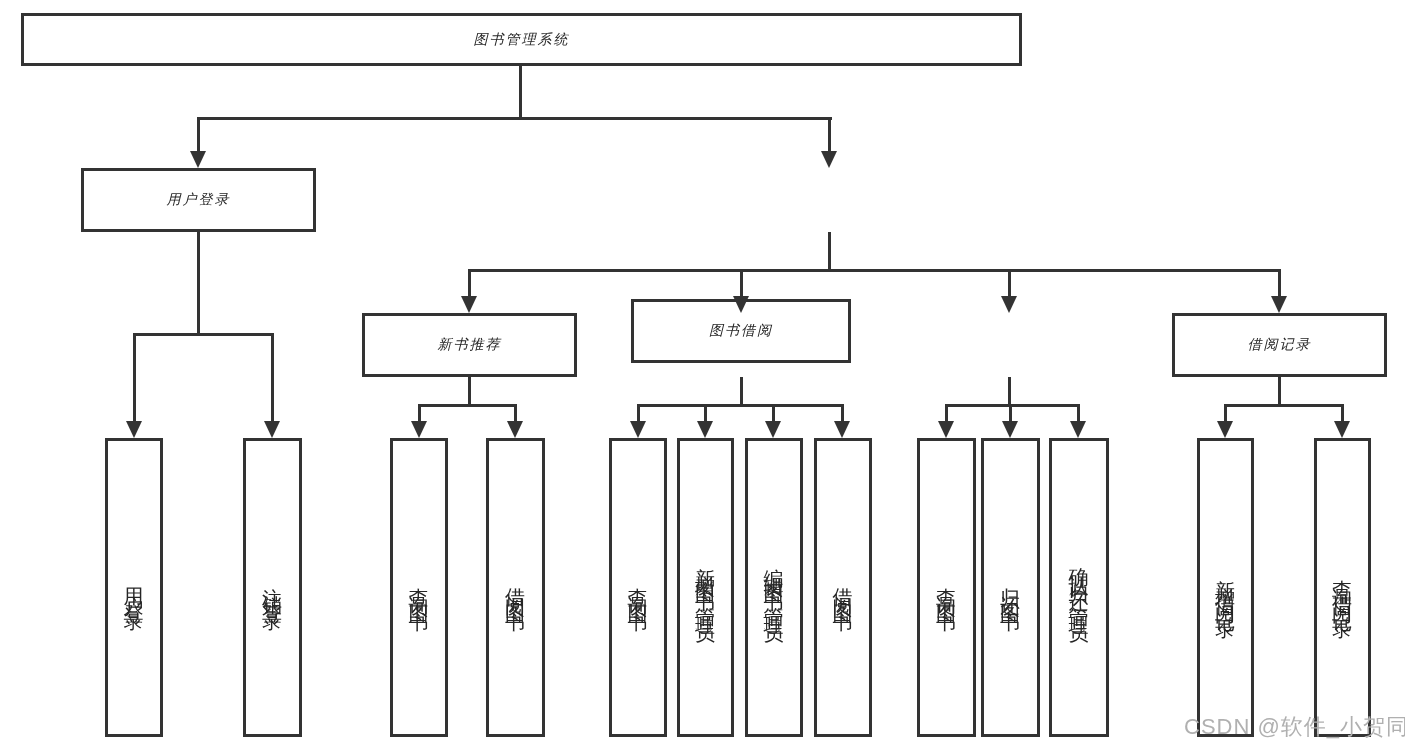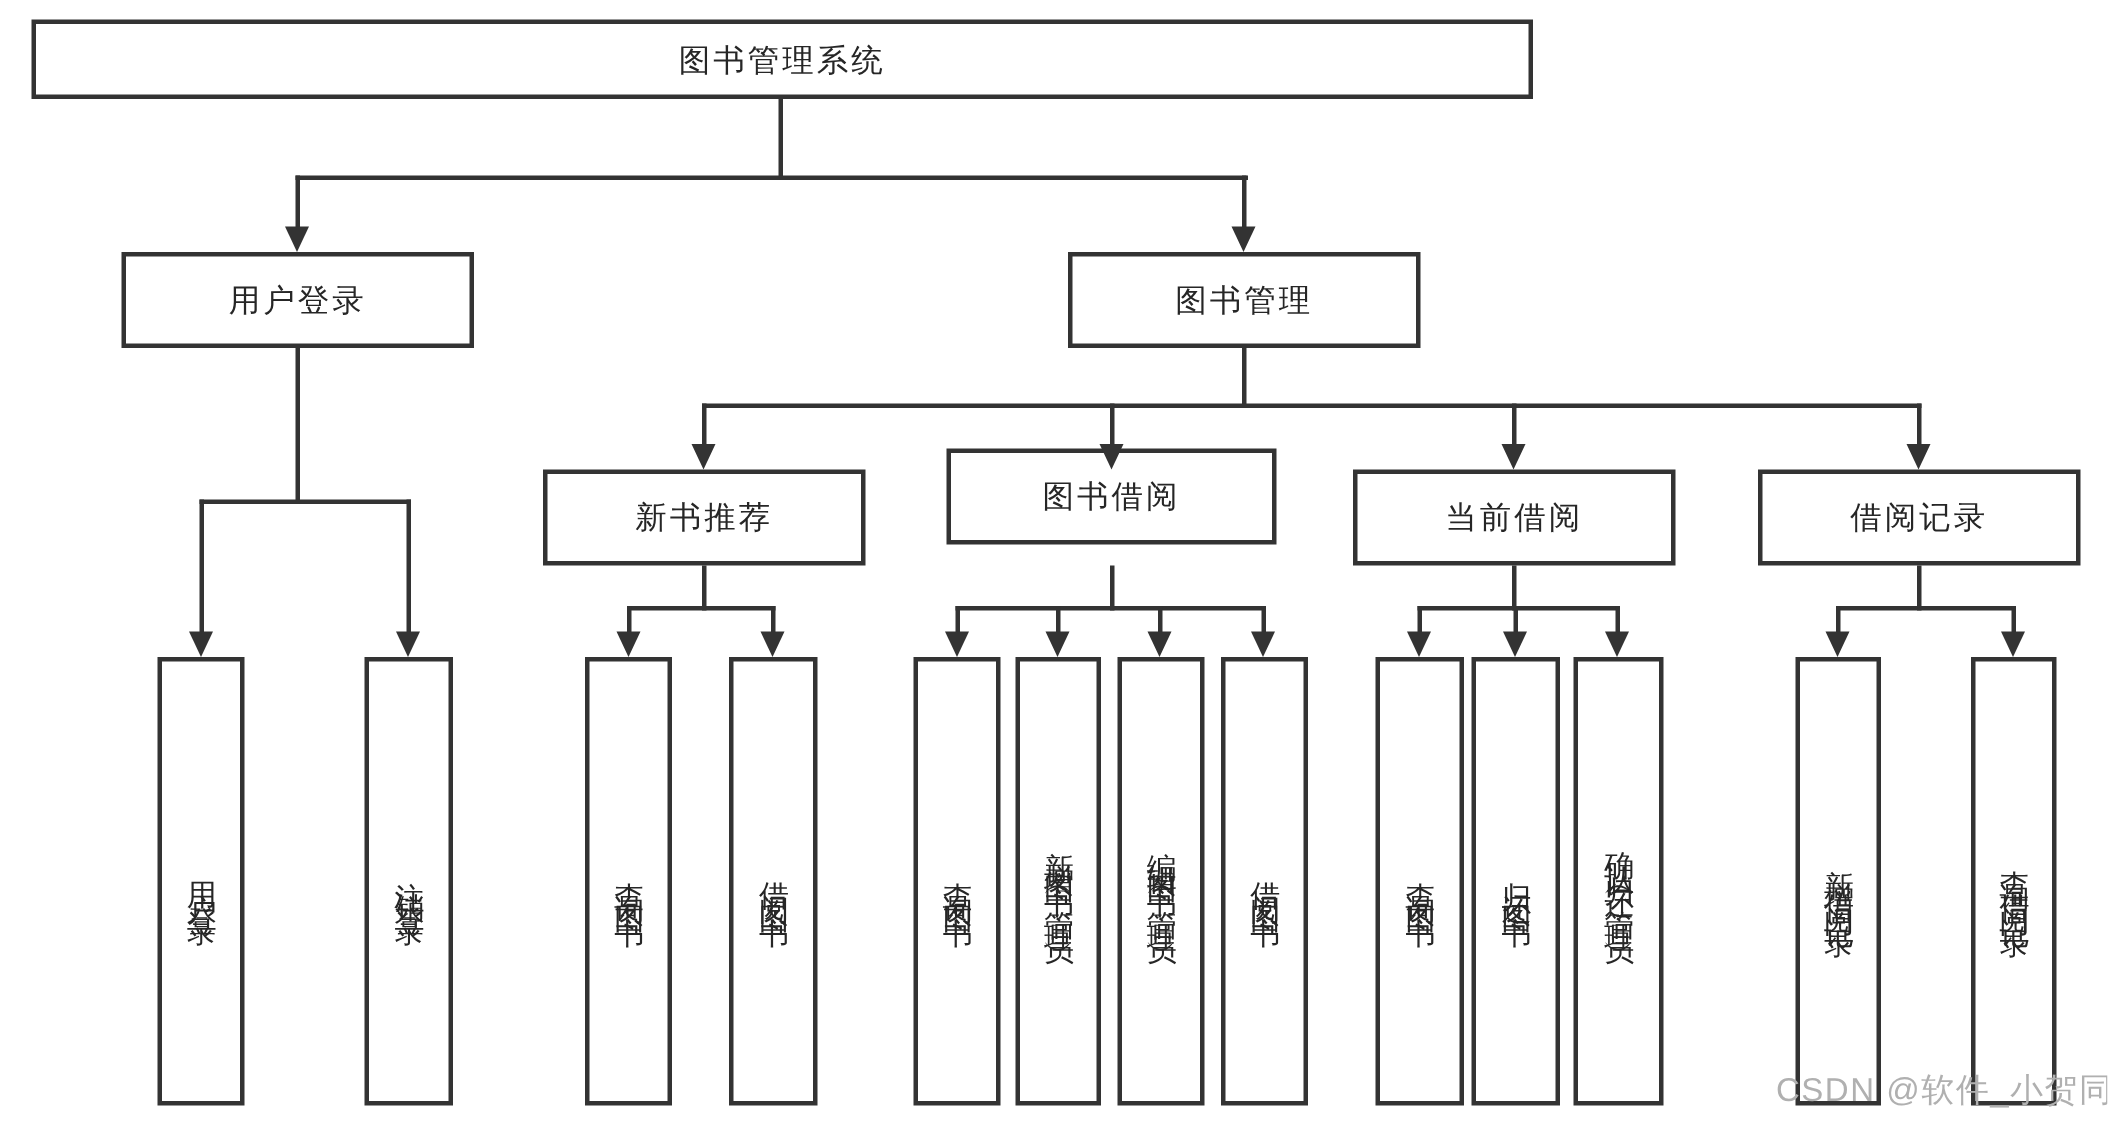--- a/index.html
+++ b/index.html
@@ -14,23 +14,24 @@
     position:absolute;
     background:#ffffff;
     border:3px solid #333333;
     box-sizing:border-box;
     display:flex;
     align-items:center;
     justify-content:center;
     color:#262626;
   }
   .hbx{
-    font-size:21px;
+    font-size:14px;
     letter-spacing:2px;
     white-space:nowrap;
+    font-style:italic;
   }
   .vbx .vt{
     writing-mode:vertical-rl;
     font-size:20px;
     letter-spacing:8px;
     line-height:1;
     color:#262626;
   }
   .ln{
     position:absolute;
@@ -54,25 +55,23 @@
   }
 </style>
 </head>
 <body>
 
 <div class="canvas">
 
   <div class="bx hbx" style="left:21px;top:13px;width:1001px;height:53px;">图书管理系统</div>
 
   <div class="bx hbx" style="left:81px;top:168px;width:235px;height:64px;">用户登录</div>
-  <div class="bx hbx" style="left:712px;top:168px;width:235px;height:64px;">图书管理</div>
 
   <div class="bx hbx" style="left:362px;top:313px;width:215px;height:64px;">新书推荐</div>
   <div class="bx hbx" style="left:631px;top:299px;width:220px;height:64px;">图书借阅</div>
-  <div class="bx hbx" style="left:902px;top:313px;width:215px;height:64px;">当前借阅</div>
   <div class="bx hbx" style="left:1172px;top:313px;width:215px;height:64px;">借阅记录</div>
 
   <div class="bx vbx" style="left:105px;top:438px;width:58px;height:299px;">
     <span class="vt">用户登录</span>
     </div>
   <div class="bx vbx" style="left:243px;top:438px;width:59px;height:299px;">
     <span class="vt">注销登录</span>
     </div>
 
   <div class="bx vbx" style="left:390px;top:438px;width:58px;height:299px;">

